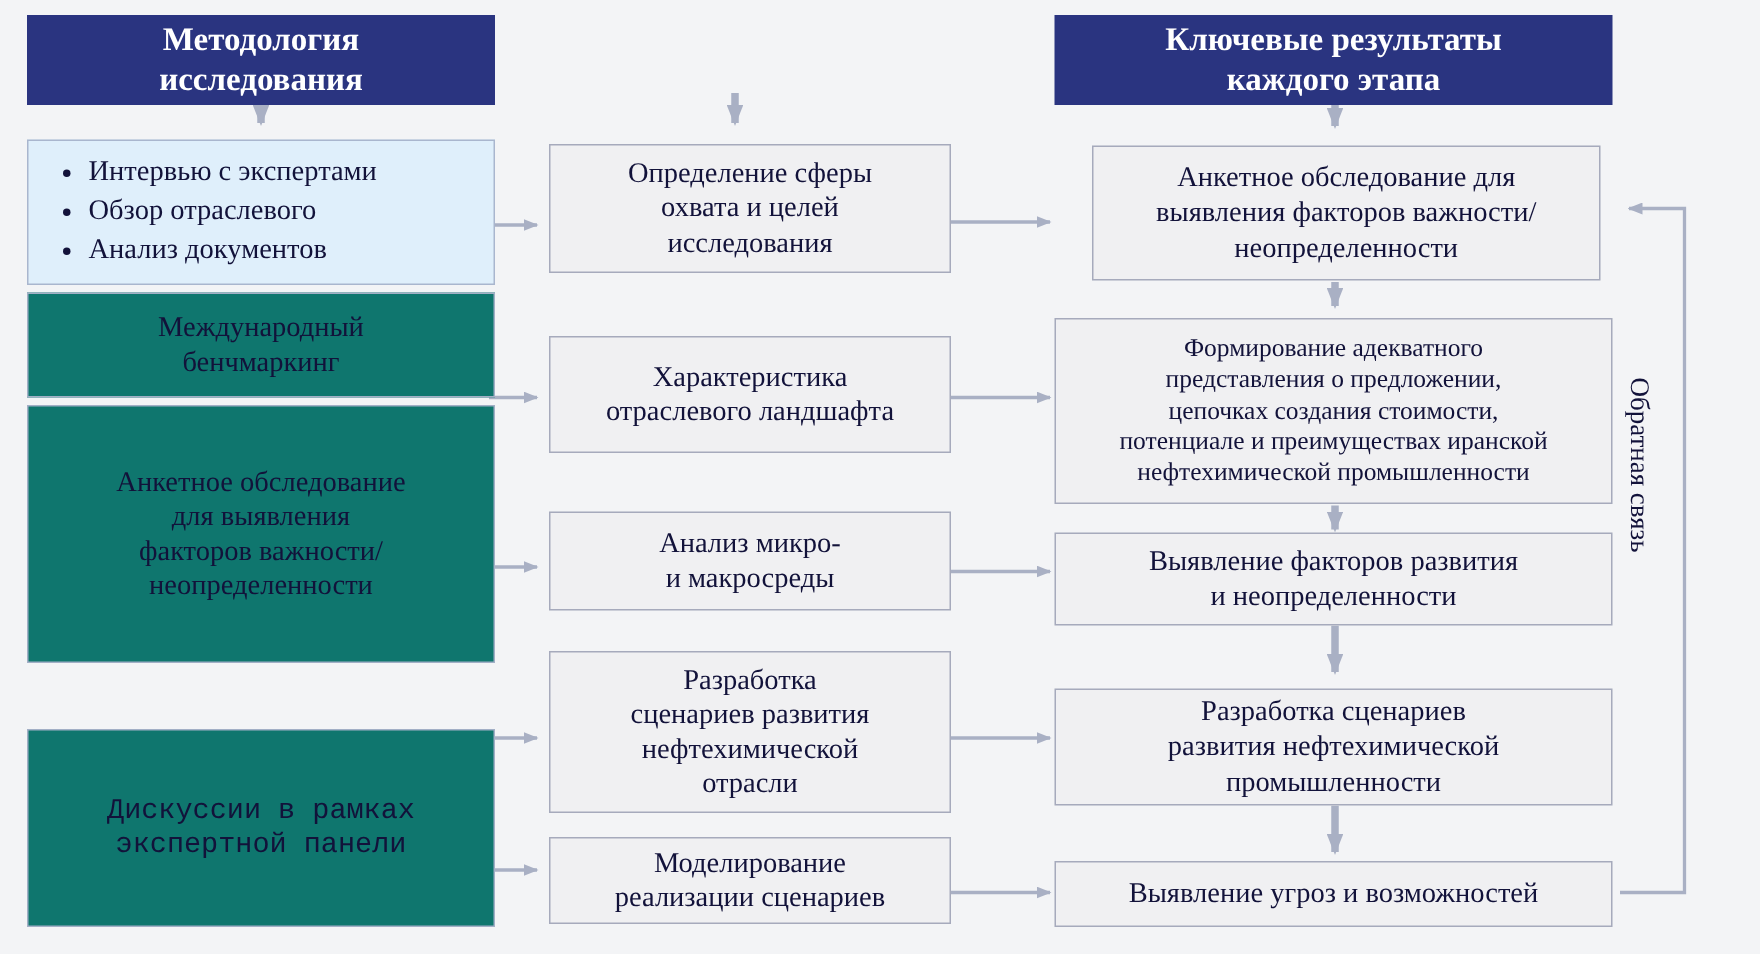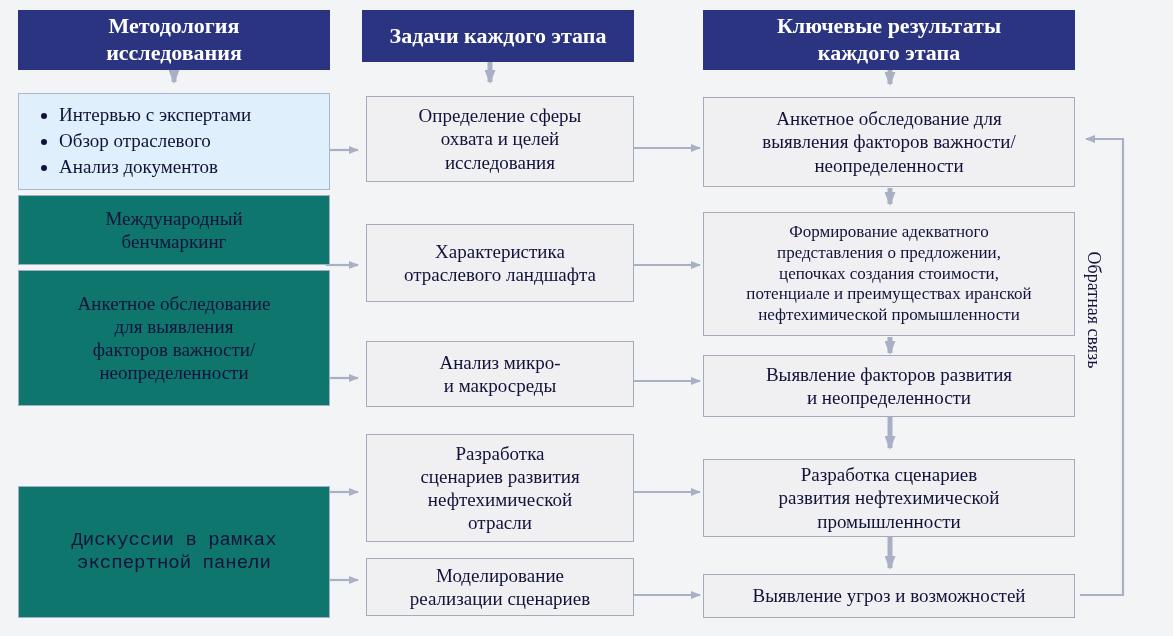--- a/index.html
+++ b/index.html
@@ -157,35 +157,32 @@
         <li>Анализ документов</li>
       </ul>
     </div>
   </div>
 
   <div class="node box-midblue" style="left:18px; top:195px; width:312px; height:70px;">
     <div class="inner" style="white-space:pre-line;">Международный
 бенчмаркинг</div>
   </div>
 
-  <div class="node box-midblue" style="left:18px; top:270px; width:312px; height:136px;">
+  <div class="node box-midblue" style="left:18px; top:270px; width:312px; height:172px;">
     <div class="inner" style="white-space:pre-line;">Анкетное обследование
 для выявления
 факторов важности/
 неопределенности</div>
   </div>
 
   <div class="node box-midblue" style="left:18px; top:486px; width:312px; height:132px;font-family:Liberation Mono, monospace;">
     <div class="inner" style="white-space:pre-line;">Дискуссии в рамках
 экспертной панели</div>
   </div>
 
-  <div class="node header" style="left:362px; top:10px; width:272px; height:52px;">
-    <span>Задачи каждого этапа</span>
-  </div>
 
   <div class="node box-gray" style="left:366px; top:96px; width:268px; height:86px;">
     <div class="inner" style="white-space:pre-line;">Определение сферы
 охвата и целей
 исследования</div>
   </div>
 
   <div class="node box-gray" style="left:366px; top:224px; width:268px; height:78px;">
     <div class="inner" style="white-space:pre-line;">Характеристика
 отраслевого ландшафта</div>
@@ -206,21 +203,21 @@
   <div class="node box-gray" style="left:366px; top:558px; width:268px; height:58px;">
     <div class="inner" style="white-space:pre-line;">Моделирование
 реализации сценариев</div>
   </div>
 
   <div class="node header" style="left:703px; top:10px; width:372px; height:60px; flex-direction:column;">
     <span>Ключевые результаты</span>
     <span>каждого этапа</span>
   </div>
 
-  <div class="node box-gray" style="left:703px; top:97px; width:372px; height:90px;">
+  <div class="node box-gray" style="left:728px; top:97px; width:339px; height:90px;">
     <div class="inner" style="white-space:pre-line;">Анкетное обследование для
 выявления факторов важности/
 неопределенности</div>
   </div>
 
   <div class="node box-gray box-gray-sm" style="left:703px; top:212px; width:372px; height:124px;">
     <div class="inner" style="white-space:pre-line;">Формирование адекватного
 представления о предложении,
 цепочках создания стоимости,
 потенциале и преимуществах иранской

